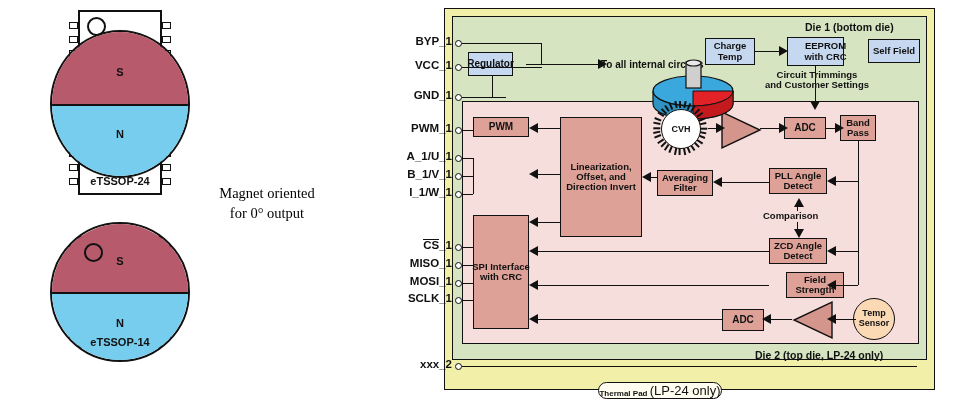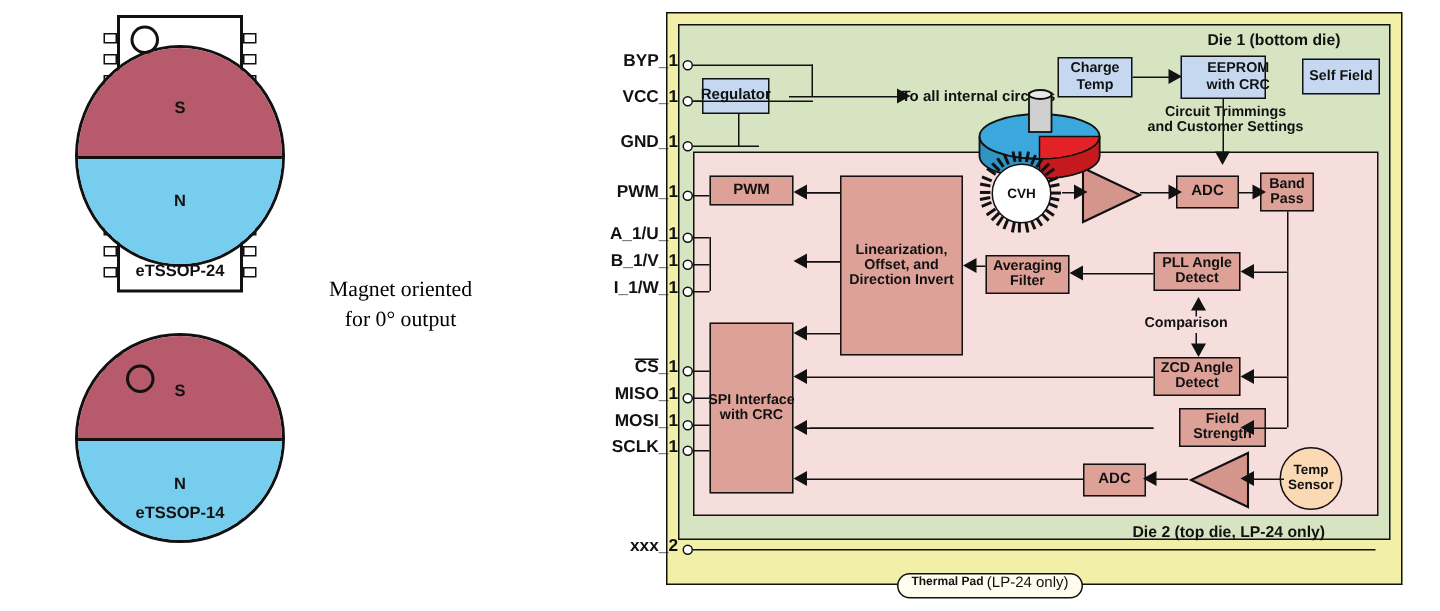--- a/index.html
+++ b/index.html
@@ -34,22 +34,22 @@
   .wire{position:absolute;background:#111;}
   .wh{height:1.4px;}
   .wv{width:1.4px;}
   .arrow{position:absolute;width:0;height:0;}
   .ar-r{border-top:5px solid transparent;border-bottom:5px solid transparent;border-left:9px solid #111;}
   .ar-l{border-top:5px solid transparent;border-bottom:5px solid transparent;border-right:9px solid #111;}
   .ar-d{border-left:5px solid transparent;border-right:5px solid transparent;border-top:9px solid #111;}
   .ar-u{border-left:5px solid transparent;border-right:5px solid transparent;border-bottom:9px solid #111;}
   .ovl{border-top:1.4px solid #111;padding-top:0px;display:inline-block;line-height:1.0;}
   .thermal{position:absolute;background:#fffdf0;border:1.3px solid #111;border-radius:11px;
-           display:flex;align-items:flex-start;justify-content:center;font-size:8px;font-weight:bold;color:#111;white-space:nowrap;}
-  .thermal .sm{font-weight:normal;font-size:10px;}
+           display:flex;align-items:flex-end;justify-content:center;font-size:8px;font-weight:bold;color:#111;white-space:nowrap;}
+  .thermal .sm{font-weight:normal;font-size:13px;}
   .cvh-wrap{position:absolute;}
   .cvh{position:absolute;border-radius:50%;background:#ffffff;border:1.6px solid #111;display:flex;align-items:center;justify-content:center;font-weight:bold;font-size:9px;color:#111;}
   .tick{position:absolute;background:#111;width:1.6px;transform-origin:center;}
 </style>
 </head>
 <body>
 
 <div id="left-panel" class="abs">
 
   <div>

